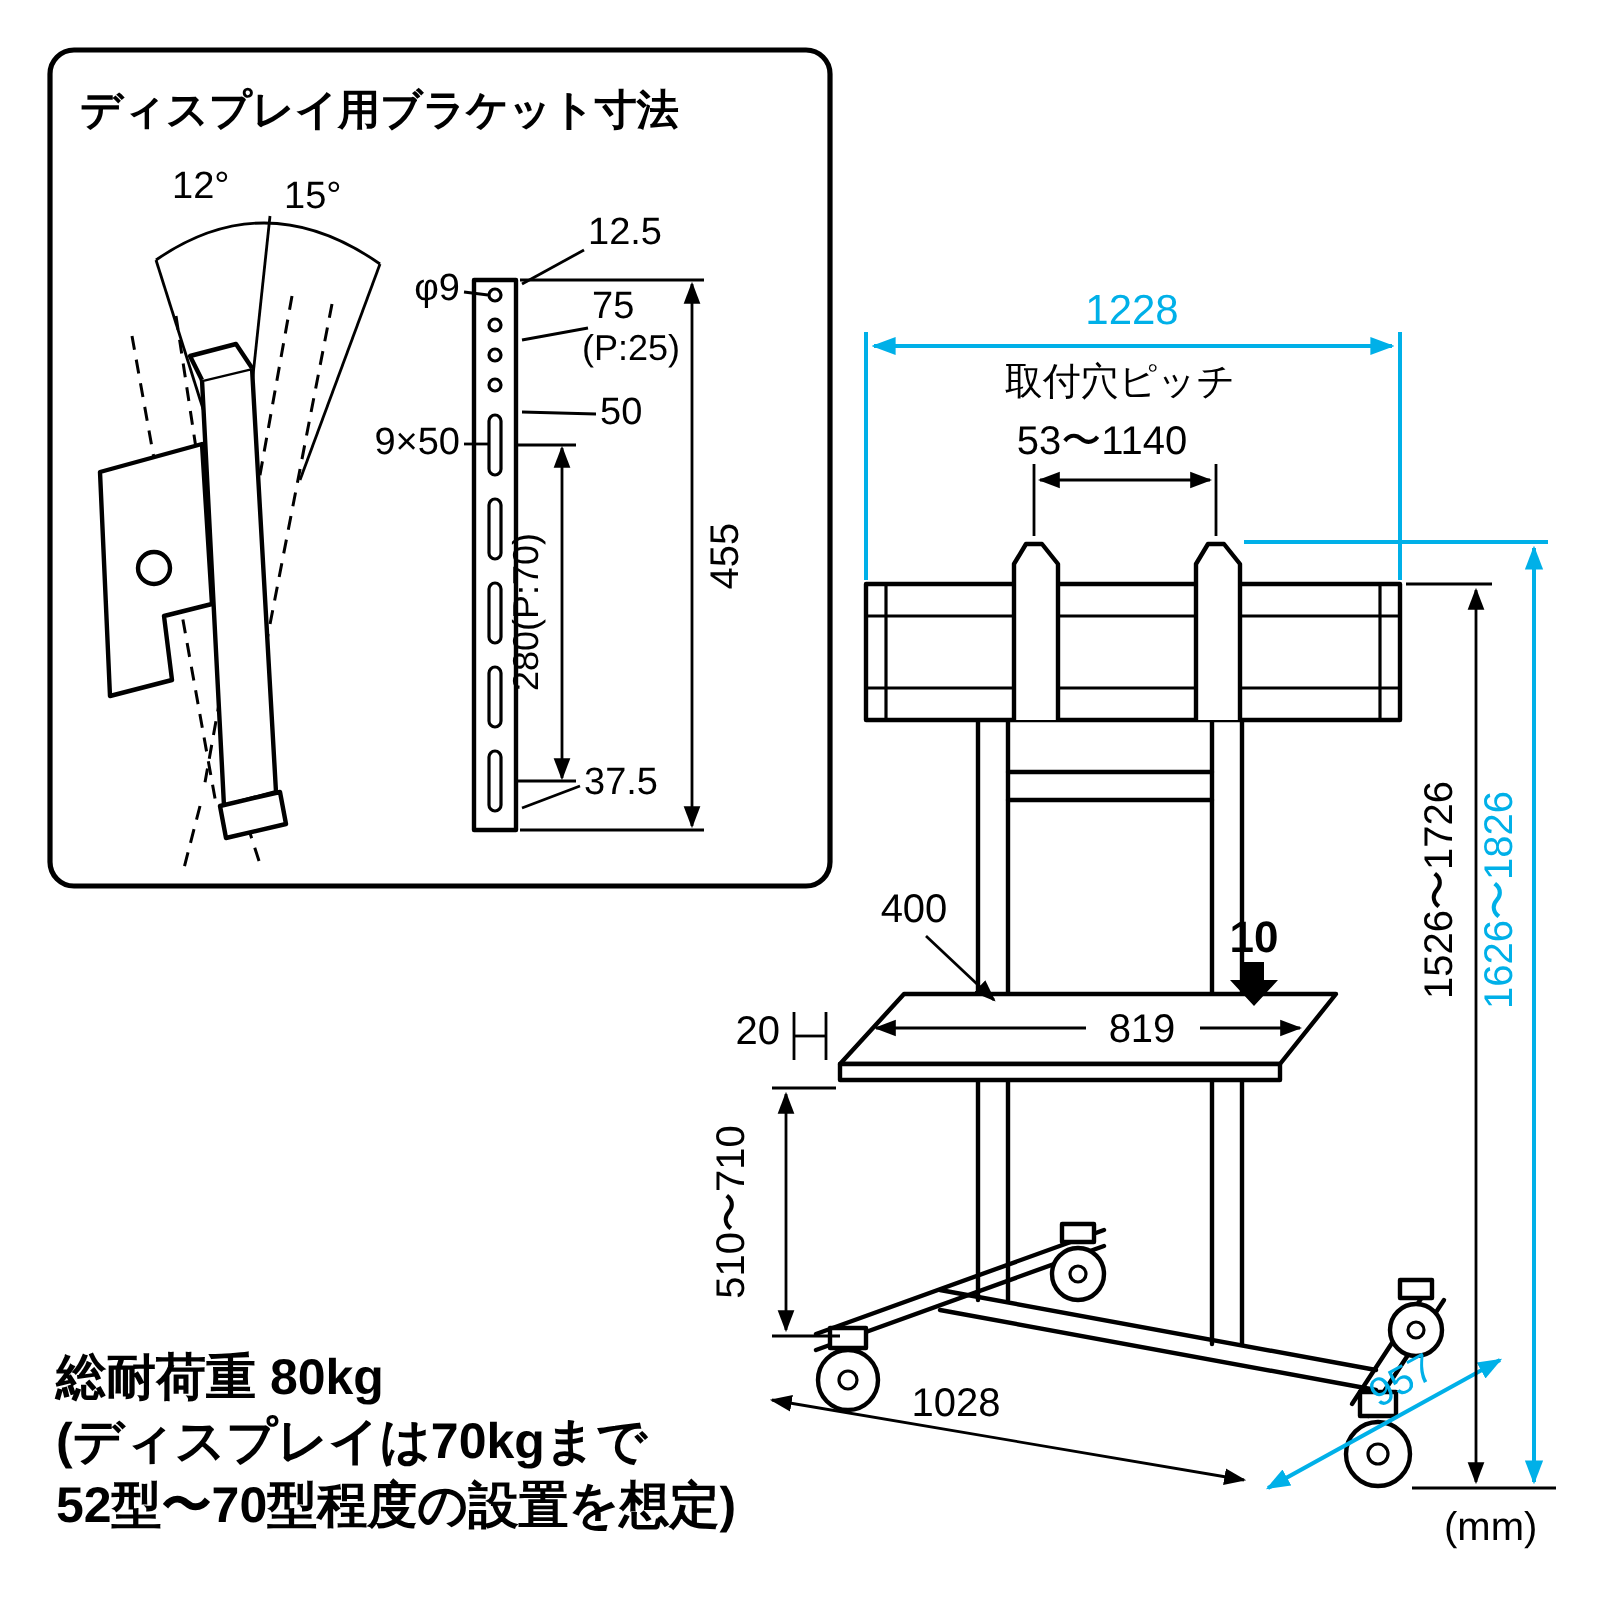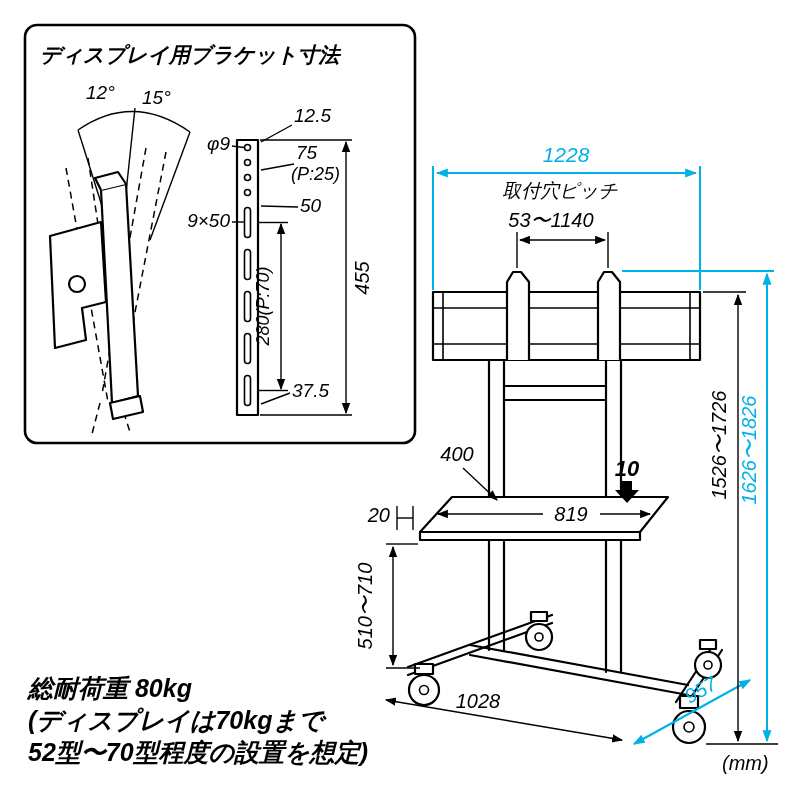--- a/index.html
+++ b/index.html
@@ -1,16 +1,16 @@
 <!DOCTYPE html>
 <html style="--accent: #00b0e8; --ink: #000000;"><head>
 <meta charset="utf-8">
 <style>
   html,body{margin:0;padding:0;background:#fff;}
-  #stage{position:relative;width:800px;height:800px;background:#fff;overflow:hidden;font-style:italic;}
+  #stage{position:relative;width:800px;height:800px;background:#fff;overflow:hidden;}
   svg{display:block;}
   
   .s2{fill:none;stroke:#000;stroke-width:2.2;stroke-linejoin:round;stroke-linecap:round;}
   .s2f{fill:#fff;stroke:#000;stroke-width:2.2;stroke-linejoin:round;}
   .s15{fill:none;stroke:#000;stroke-width:1.6;}
   .d1{fill:none;stroke:#000;stroke-width:1.4;}
   .dash{fill:none;stroke:#000;stroke-width:1.5;stroke-dasharray:7 5;}
   .dc{fill:none;stroke:var(--accent,#00b0e8);stroke-width:2;}
   .box{fill:none;stroke:#000;stroke-width:2.6;}
   .mb{fill:#000;}

